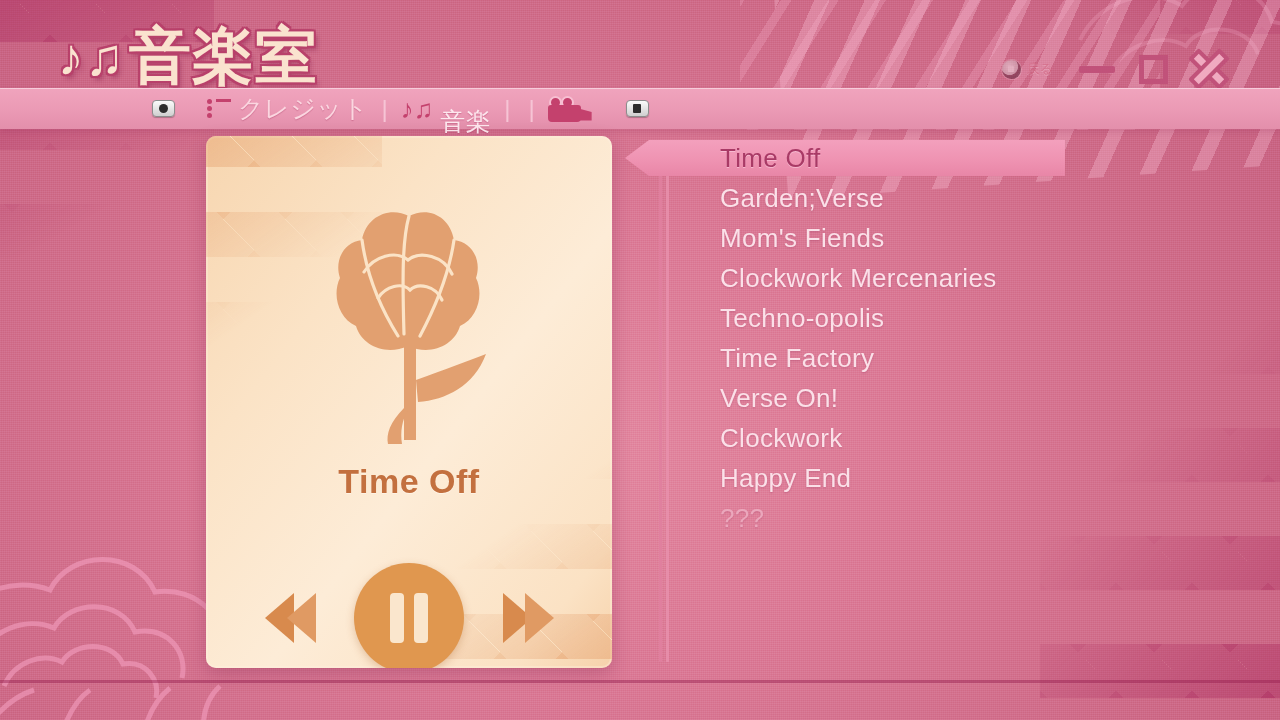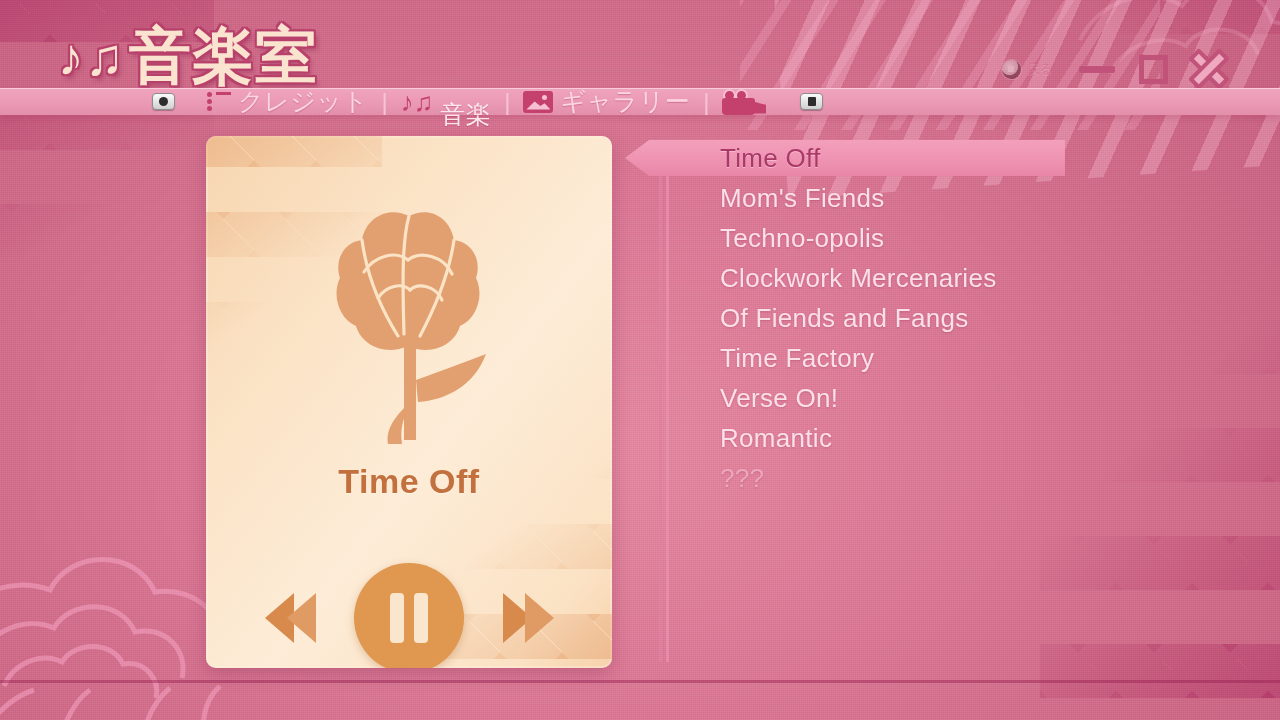--- a/index.html
+++ b/index.html
@@ -106,21 +106,21 @@
   .w-close{position:relative;width:46px;height:46px;}
   .w-close::before,.w-close::after{
     content:"";position:absolute;left:50%;top:50%;width:44px;height:15px;
     background:#f0aac0;border:4px solid #c1527a;box-sizing:border-box;border-radius:2px;
   }
   .w-close::before{transform:translate(-50%,-50%) rotate(45deg);}
   .w-close::after{transform:translate(-50%,-50%) rotate(-45deg);}
 
   
   .navbar{
-    position:absolute;left:0;top:88px;width:1280px;height:27px;
+    position:absolute;left:0;top:88px;width:1280px;height:41px;
     background:linear-gradient(180deg,#f0a4bd 0%,#eb9ab5 52%,#e38fab 100%);
     box-shadow:0 1px 0 rgba(255,255,255,.45) inset, 0 3px 6px rgba(150,40,85,.18);
     display:flex;align-items:center;
   }
   .nav-inner{display:flex;align-items:center;margin-left:152px;gap:0;}
   .key-chip{
     width:23px;height:17px;border-radius:4px;
     background:linear-gradient(180deg,#fbfbfb,#cfcfcf);
     border:1px solid #8d8d8d;box-sizing:border-box;
     display:flex;align-items:center;justify-content:center;
@@ -315,26 +315,20 @@
         <span class="nav-label">クレジット</span>
       </div>
       <span class="nav-sep">|</span>
 
       <div class="nav-item">
         <span class="nav-icon note-icon">♪♫</span>
         <span class="nav-label lit">音楽</span>
       </div>
       <span class="nav-sep">|</span>
 
-      <div class="nav-item">
-        <span class="nav-icon">
-            <span class="gallery-icon"></span>
-          </span>
-        <span class="nav-label">ギャラリー</span>
-      </div>
       <span class="nav-sep">|</span>
 
       <div class="nav-item">
         <span class="nav-icon">
           <span class="film-icon">
               <span class="film-reel r1"></span>
               <span class="film-reel r2"></span>
               <span class="film-body"></span>
             </span>
         </span>
@@ -395,38 +389,41 @@
 
   <div class="list-rail"></div>
   <div class="list-rail2"></div>
 
   <div class="tracklist" id="tracklist">
     <div class="track sel">
         <span class="hl"></span>
         <span class="tname">Time Off</span>
       </div>
     <div class="track">
+        <span class="tname">Garden;Verse</span>
+      </div>
+    <div class="track">
         <span class="tname">Mom's Fiends</span>
       </div>
     <div class="track">
+        <span class="tname">Clockwork Mercenaries</span>
+      </div>
+    <div class="track">
         <span class="tname">Techno-opolis</span>
       </div>
     <div class="track">
-        <span class="tname">Clockwork Mercenaries</span>
-      </div>
-    <div class="track">
-        <span class="tname">Of Fiends and Fangs</span>
-      </div>
-    <div class="track">
         <span class="tname">Time Factory</span>
       </div>
     <div class="track">
         <span class="tname">Verse On!</span>
       </div>
     <div class="track">
-        <span class="tname">Romantic</span>
+        <span class="tname">Clockwork</span>
+      </div>
+    <div class="track">
+        <span class="tname">Happy End</span>
       </div>
     <div class="track dim">
         <span class="tname">???</span>
       </div>
   </div>
 
 </div>
 
 </body></html>

